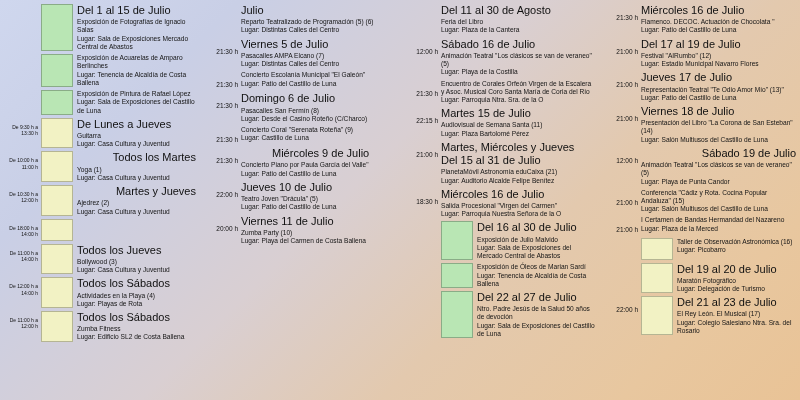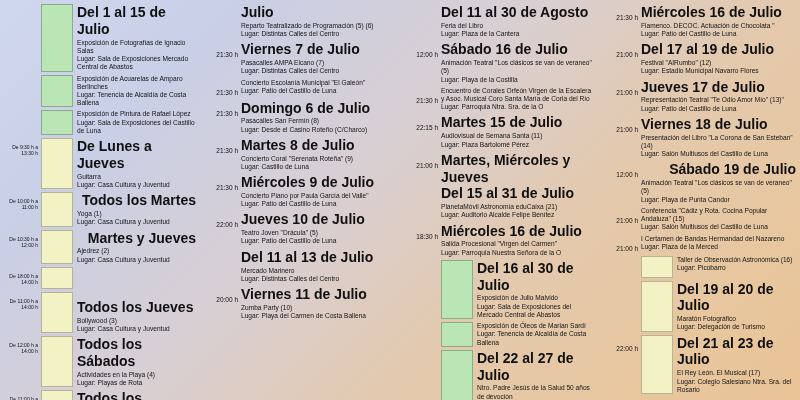--- a/index.html
+++ b/index.html
@@ -16,21 +16,21 @@
     width:34px;min-width:34px;text-align:right;padding-right:3px;
     font-size:6.5px;line-height:1.25;color:#111;align-self:flex-start;
     padding-top:10px;
   }
   .time.small{font-size:5px;padding-top:6px;}
   .swatch{
     width:30px;min-width:30px;margin-right:4px;align-self:stretch;
     min-height:20px;border:0.5px solid rgba(0,0,0,.25);
   }
   .body{flex:1 1 auto;}
-  .title{font-size:14px;font-weight:bold;color:#101010;line-height:1.2;}
+  .title{font-size:11px;font-weight:normal;color:#101010;line-height:1.2;}
   .sub{font-size:6.6px;color:#141414;line-height:1.25;}
   .place{font-size:6.6px;color:#141414;line-height:1.25;}
   .hdr{margin-bottom:1px;}
 </style>
 </head>
 <body>
 
 <div class="board">
     <div class="col">
       <div class="ev">
@@ -91,21 +91,21 @@
       <div class="ev">
         <div class="time small">De 18:00 h
 a 14:00 h</div>
         <div class="swatch" style="background: rgb(242, 242, 196);"></div>
       </div>
       <div class="ev">
         <div class="time small">De 11:00 h
 a 14:00 h</div>
         <div class="swatch" style="background: rgb(242, 242, 196);"></div>
         <div class="body">
-          <div class="title hdr" style="white-space: pre-line; margin-top: 7px;">Todos los Jueves</div>
+          <div class="title hdr" style="white-space: pre-line;">Todos los Jueves</div>
           <div class="sub">Bollywood (3)</div>
           <div class="place">Lugar: Casa Cultura y Juventud</div>
         </div>
       </div>
       <div class="ev">
         <div class="time small">De 12:00 h
 a 14:00 h</div>
         <div class="swatch" style="background: rgb(242, 242, 196);"></div>
         <div class="body">
           <div class="title hdr" style="white-space: pre-line;">Todos los Sábados</div>
@@ -129,21 +129,21 @@
         <div class="time"></div>
         <div class="body">
           <div class="title hdr" style="white-space: pre-line;">Julio</div>
           <div class="sub">Reparto Teatralizado de Programación (5) (6)</div>
           <div class="place">Lugar: Distintas Calles del Centro</div>
         </div>
       </div>
       <div class="ev">
         <div class="time">21:30 h</div>
         <div class="body">
-          <div class="title hdr" style="white-space: pre-line;">Viernes 7 de Julio</div>
+          <div class="title hdr" style="white-space: pre-line;">Viernes 5 de Julio</div>
           <div class="sub">Pasacalles AMPA Elcano (7)</div>
           <div class="place">Lugar: Distintas Calles del Centro</div>
         </div>
       </div>
       <div class="ev">
         <div class="time">21:30 h</div>
         <div class="body">
           <div class="sub">Concierto Escolanía Municipal "El Galeón"</div>
           <div class="place">Lugar: Patio del Castillo de Luna</div>
         </div>
@@ -152,47 +152,38 @@
         <div class="time">21:30 h</div>
         <div class="body">
           <div class="title hdr" style="white-space: pre-line;">Domingo 6 de Julio</div>
           <div class="sub">Pasacalles San Fermín (8)</div>
           <div class="place">Lugar: Desde el Casino Roteño (C/Charco)</div>
         </div>
       </div>
       <div class="ev">
         <div class="time">21:30 h</div>
         <div class="body">
-          <div class="title hdr" style="white-space: pre-line;">Martes 8 de Julio</div>
           <div class="sub">Concierto Coral "Serenata Roteña" (9)</div>
           <div class="place">Lugar: Castillo de Luna</div>
         </div>
       </div>
       <div class="ev">
         <div class="time">21:30 h</div>
         <div class="body">
-          <div class="title hdr" style="white-space: pre-line;">Miércoles 9 de Julio</div>
+          <div class="title hdr" style="white-space: pre-line; margin-left: 31px;">Miércoles 9 de Julio</div>
           <div class="sub">Concierto Piano por Paula García del Valle"</div>
           <div class="place">Lugar: Patio del Castillo de Luna</div>
         </div>
       </div>
       <div class="ev">
         <div class="time">22:00 h</div>
         <div class="body">
           <div class="title hdr" style="white-space: pre-line;">Jueves 10 de Julio</div>
           <div class="sub">Teatro Joven "Drácula" (5)</div>
           <div class="place">Lugar: Patio del Castillo de Luna</div>
-        </div>
-      </div>
-      <div class="ev">
-        <div class="time"></div>
-        <div class="body">
-          <div class="title hdr" style="white-space: pre-line;">Del 11 al 13 de Julio</div>
-          <div class="sub">Mercado Marinero</div>
-          <div class="place">Lugar: Distintas Calles del Centro</div>
         </div>
       </div>
       <div class="ev">
         <div class="time">20:00 h</div>
         <div class="body">
           <div class="title hdr" style="white-space: pre-line;">Viernes 11 de Julio</div>
           <div class="sub">Zumba Party (10)</div>
           <div class="place">Lugar: Playa del Carmen de Costa Ballena</div>
         </div>
       </div>

